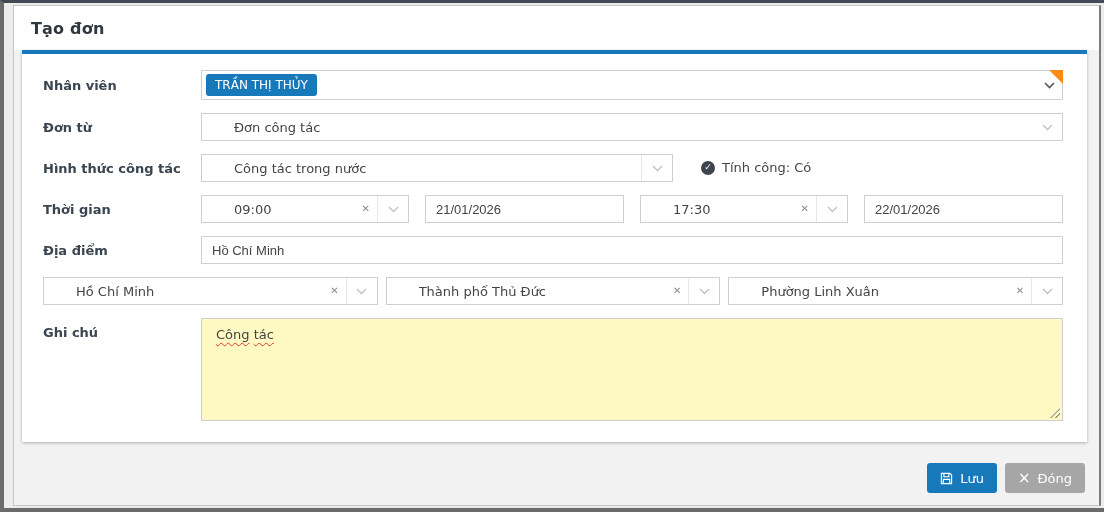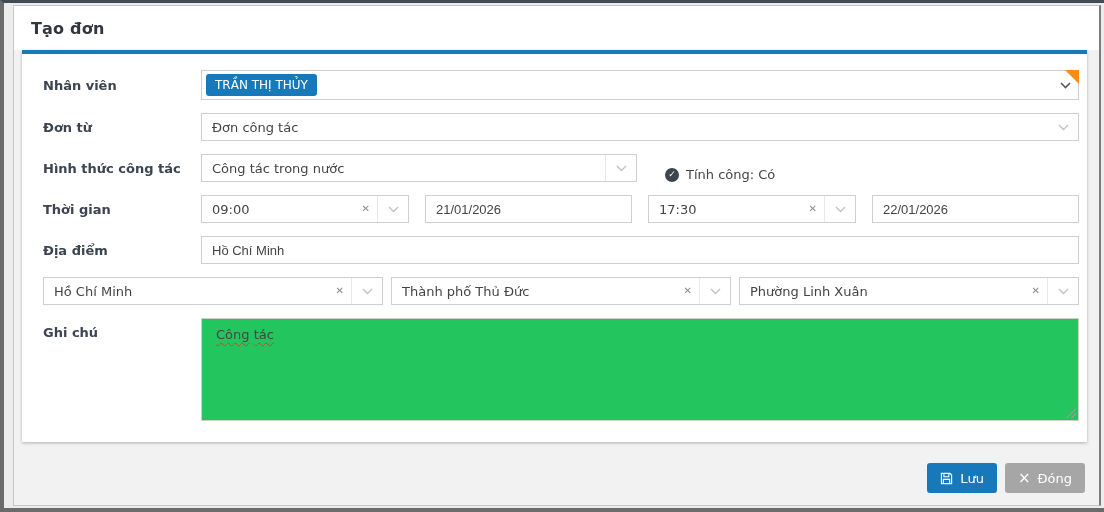--- a/index.html
+++ b/index.html
@@ -25,73 +25,73 @@
     background:#fff;
   }
   .title{font-size:16px;font-weight:bold;color:#30373f;letter-spacing:.2px;}
   .content{
     position:relative;height:calc(100% - 44px);background:#f2f2f2;
   }
   .card{
     position:absolute;left:8px;right:12px;top:0;height:392px;box-sizing:border-box;
     background:#fff;border-top:4px solid #1779ba;
     box-shadow:0 1px 3px rgba(0,0,0,.28);
-    padding:16px 8px 0 21px;
+    padding:16px 24px 0 21px;
   }
   .row{display:flex;margin-bottom:13px;}
   .lbl{
     width:158px;flex:none;padding-top:7px;
     font-size:13px;font-weight:bold;color:#3b4551;
   }
-  .ctrls{flex:1;display:flex;gap:16px;align-items:flex-end;}
+  .ctrls{flex:1;display:flex;gap:16px;align-items:flex-start;}
   .ctrls.tight{gap:8px;}
   .box{
     position:relative;box-sizing:border-box;height:28px;
     border:1px solid #cfcfcf;background:#fff;
     display:flex;align-items:center;
     font-size:13px;color:#444;
   }
   .grow{flex:1;}
   .select{padding-left:10px;padding-right:36px;cursor:pointer;}
   .tall{height:30px;padding-left:4px;}
-  .val{white-space:nowrap;overflow:hidden;}
+  .val{white-space:nowrap;overflow:hidden;margin-left:22px;}
   .chev{
     position:absolute;right:0;top:0;bottom:0;width:30px;
     display:flex;align-items:center;justify-content:center;
     color:#c2c2c2;cursor:pointer;
   }
   .chev.sep{border-left:1px solid #e8e8e8;}
   .chev.dark{color:#555;width:26px;}
   .clear{
     position:absolute;right:38px;top:50%;transform:translateY(-50%);
     font-size:10px;font-weight:bold;color:#8a8a8a;cursor:pointer;line-height:1;
   }
   .tag{
     background:#1779ba;color:#fff;font-size:12px;
     padding:4px 9px;border-radius:3px;white-space:nowrap;
   }
   .corner{
     position:absolute;top:-1px;right:-1px;width:0;height:0;
     border-top:14px solid #ff8b17;border-left:14px solid transparent;
   }
   input.box{padding:0 10px;outline:none;font-family:Liberation Sans, sans-serif;}
-  .w420{width:436px;flex:none;}
+  .w420{width:472px;flex:none;}
   .w208{width:208px;flex:none;}
   .credit{
     display:flex;align-items:center;gap:7px;margin-left:12px;
     font-size:13px;color:#444;padding-top:6px;
   }
   .check-circle{
     width:14px;height:14px;border-radius:50%;background:#3e4551;color:#fff;
     display:flex;align-items:center;justify-content:center;
     font-size:9px;line-height:1;flex:none;
   }
   .textarea{
     position:relative;box-sizing:border-box;height:103px;flex:1;
-    border:1px solid #cfcfcf;background:#22c55e;
+    border:1px solid #cfcfcf;background:#fef9c3;
     font-size:13px;color:#444;padding:8px 12px 0 14px;
   }
   .squig{
     text-decoration:underline;text-decoration-style:wavy;
     text-decoration-color:#e53935;text-decoration-thickness:1px;
     text-underline-offset:3px;
   }
   .resize-handle{
     position:absolute;right:2px;bottom:2px;width:10px;height:10px;cursor:nwse-resize;
     clip-path:polygon(100% 0,100% 100%,0 100%);

